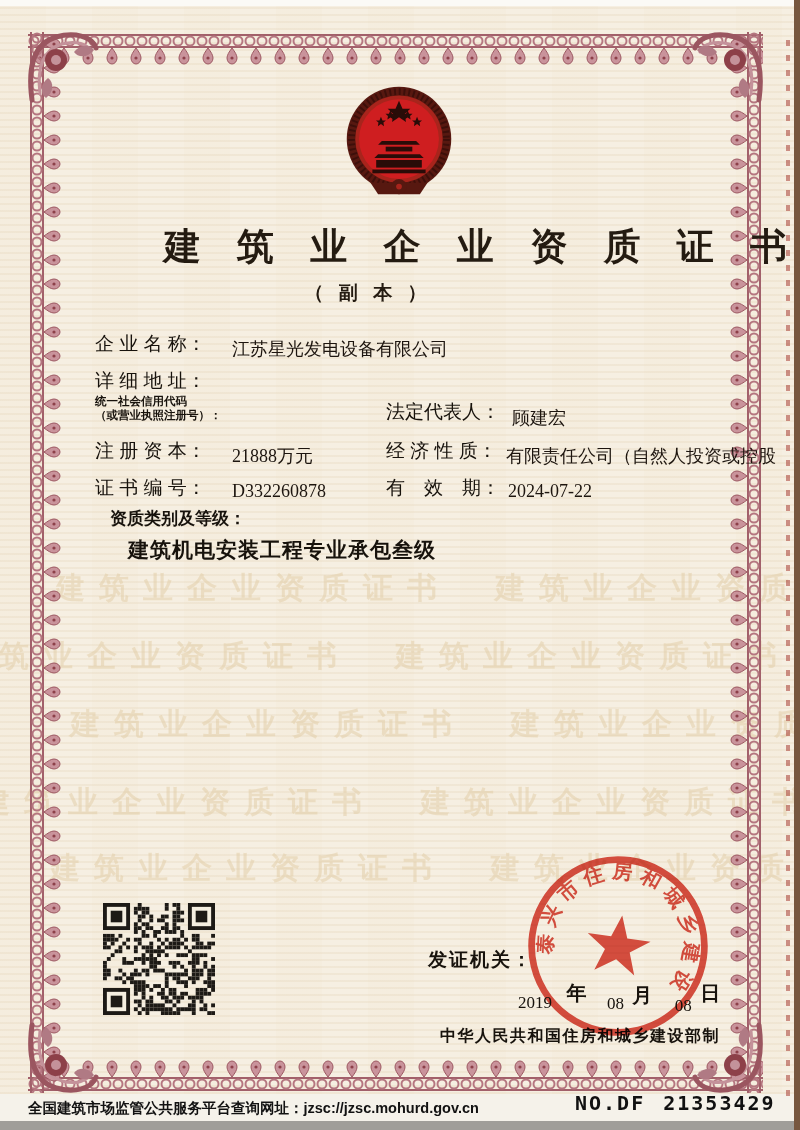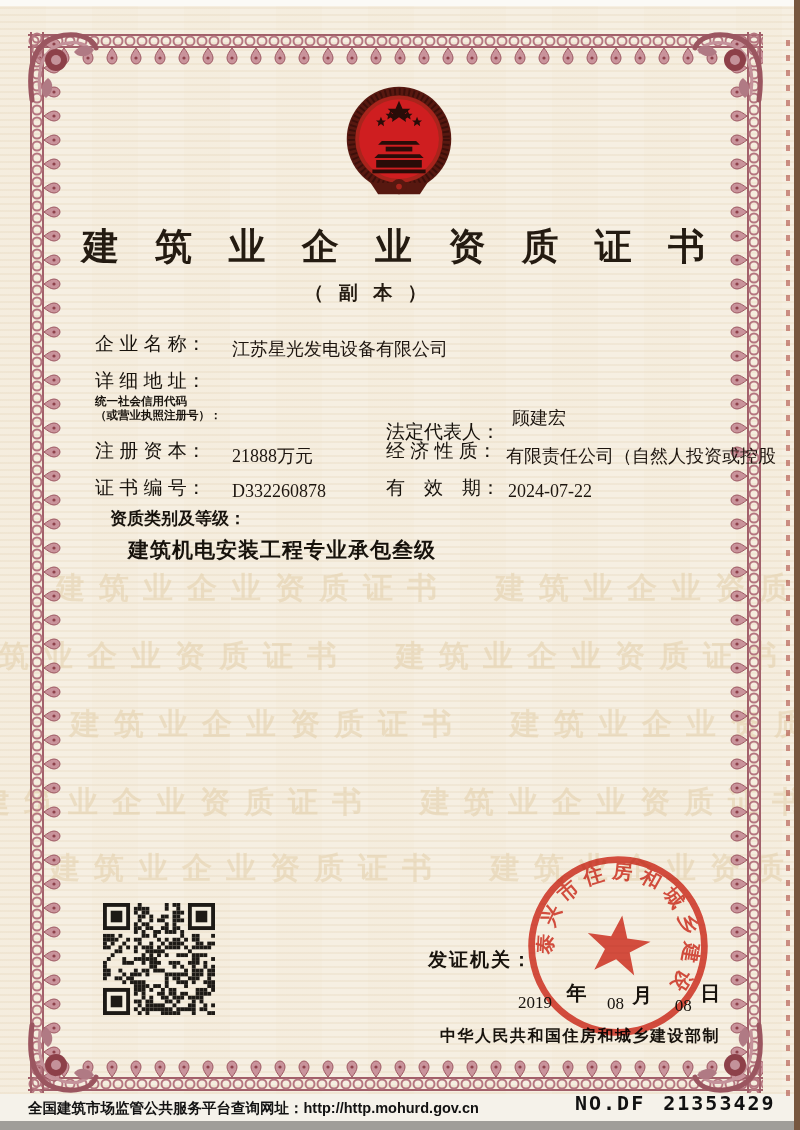--- a/index.html
+++ b/index.html
@@ -7,21 +7,21 @@
     background-color:#f6efe2;
     background-image:
       repeating-linear-gradient(180deg, rgba(228,212,184,0.30) 0 2px, rgba(252,248,240,0.0) 2px 7px),
       repeating-linear-gradient(90deg, rgba(240,228,205,0.18) 0 46px, rgba(255,255,255,0.0) 46px 92px);
     font-family:"Liberation Sans","DejaVu Sans",sans-serif;color:#17120c;}
   .abs{position:absolute;}
   .frame-svg{position:absolute;left:0;top:0;z-index:2;pointer-events:none;}
   .wm{position:absolute;z-index:1;white-space:nowrap;font-family:"Liberation Serif","DejaVu Serif",serif;
       font-weight:700;font-size:30px;letter-spacing:14px;color:#e2cda6;opacity:.5;filter:blur(.6px);}
   .emblem{left:342px;top:84px;width:114px;height:114px;z-index:3;}
-  .title{left:0;top:222px;width:800px;text-align:center;font-size:37px;font-weight:700;
+  .title{left:0;top:222px;width:800px;text-align:right;font-size:37px;font-weight:700;
          letter-spacing:13px;color:#241b11;z-index:3;}
   .subtitle{left:0;top:280px;width:736px;text-align:center;font-size:19px;font-weight:700;
             letter-spacing:5px;color:#241b11;z-index:3;}
   .lbl{position:absolute;font-weight:400;font-size:19px;color:#17120c;white-space:nowrap;z-index:3;}
   .val{position:absolute;font-family:"Liberation Serif","DejaVu Serif",serif;font-size:18px;
        color:#1d150f;white-space:nowrap;z-index:3;}
   .lbl-small{position:absolute;font-weight:700;font-size:11.5px;line-height:13px;color:#17120c;z-index:3;}
   .qual-lbl{position:absolute;font-weight:700;font-size:17px;z-index:3;}
   .qual-val{position:absolute;font-family:Liberation Sans, sans-serif;font-weight:700;
             font-size:21px;letter-spacing:1px;z-index:3;}
@@ -131,21 +131,21 @@
   <div class="abs subtitle">（ 副 本 ）</div>
 
   <div class="lbl" style="left:95px;top:331px;">企 业 名 称：</div>
   <div class="val" style="left:232px;top:337px;">江苏星光发电设备有限公司</div>
 
   <div class="lbl" style="left:95px;top:368px;">详 细 地 址：</div>
 
   <div class="lbl-small" style="left:95px;top:395px;">统一社会信用代码</div>
   <div class="lbl-small" style="left:95px;top:409px;">（或营业执照注册号）：</div>
 
-  <div class="lbl" style="left:386px;top:399px;margin-top:20px;">法定代表人：</div>
+  <div class="lbl" style="left:386px;top:399px;">法定代表人：</div>
   <div class="val" style="left:512px;top:406px;">顾建宏</div>
 
   <div class="lbl" style="left:95px;top:438px;">注 册 资 本：</div>
   <div class="val" style="left:232px;top:444px;">21888万元</div>
 
   <div class="lbl" style="left:386px;top:438px;">经 济 性 质：</div>
   <div class="val" style="left:506px;top:444px;text-align:right;">有限责任公司（自然人投资或控股</div>
 
   <div class="lbl" style="left:95px;top:475px;">证 书 编 号：</div>
   <div class="val" style="left:232px;top:481px;">D332260878</div>
@@ -500,21 +500,21 @@
     <span class="unit" style="margin-right:16px;">年</span>
     <span class="num" style="top:9px;margin-right:4px;">08</span>
     <span class="unit" style="top:2px;margin-right:18px;">月</span>
     <span class="num" style="top:11px;margin-right:4px;">08</span>
     <span class="unit">日</span>
   </div>
 
   <div class="ministry">中华人民共和国住房和城乡建设部制</div>
 
   <div class="abs bottom-strip"></div>
-  <div class="query-line">全国建筑市场监管公共服务平台查询网址：http://http.mohurd.gov.cn</div>
+  <div class="query-line">全国建筑市场监管公共服务平台查询网址：jzsc://jzsc.mohurd.gov.cn</div>
   <div class="serial">
     <span>NO.DF</span><span class="gap"></span><span>21353429</span>
   </div>
 
   <div class="abs edge-top"></div>
   <div class="abs edge-bottom"></div>
   <div class="abs edge-right"></div>
   <div class="perforation"></div>
 </div>
 

